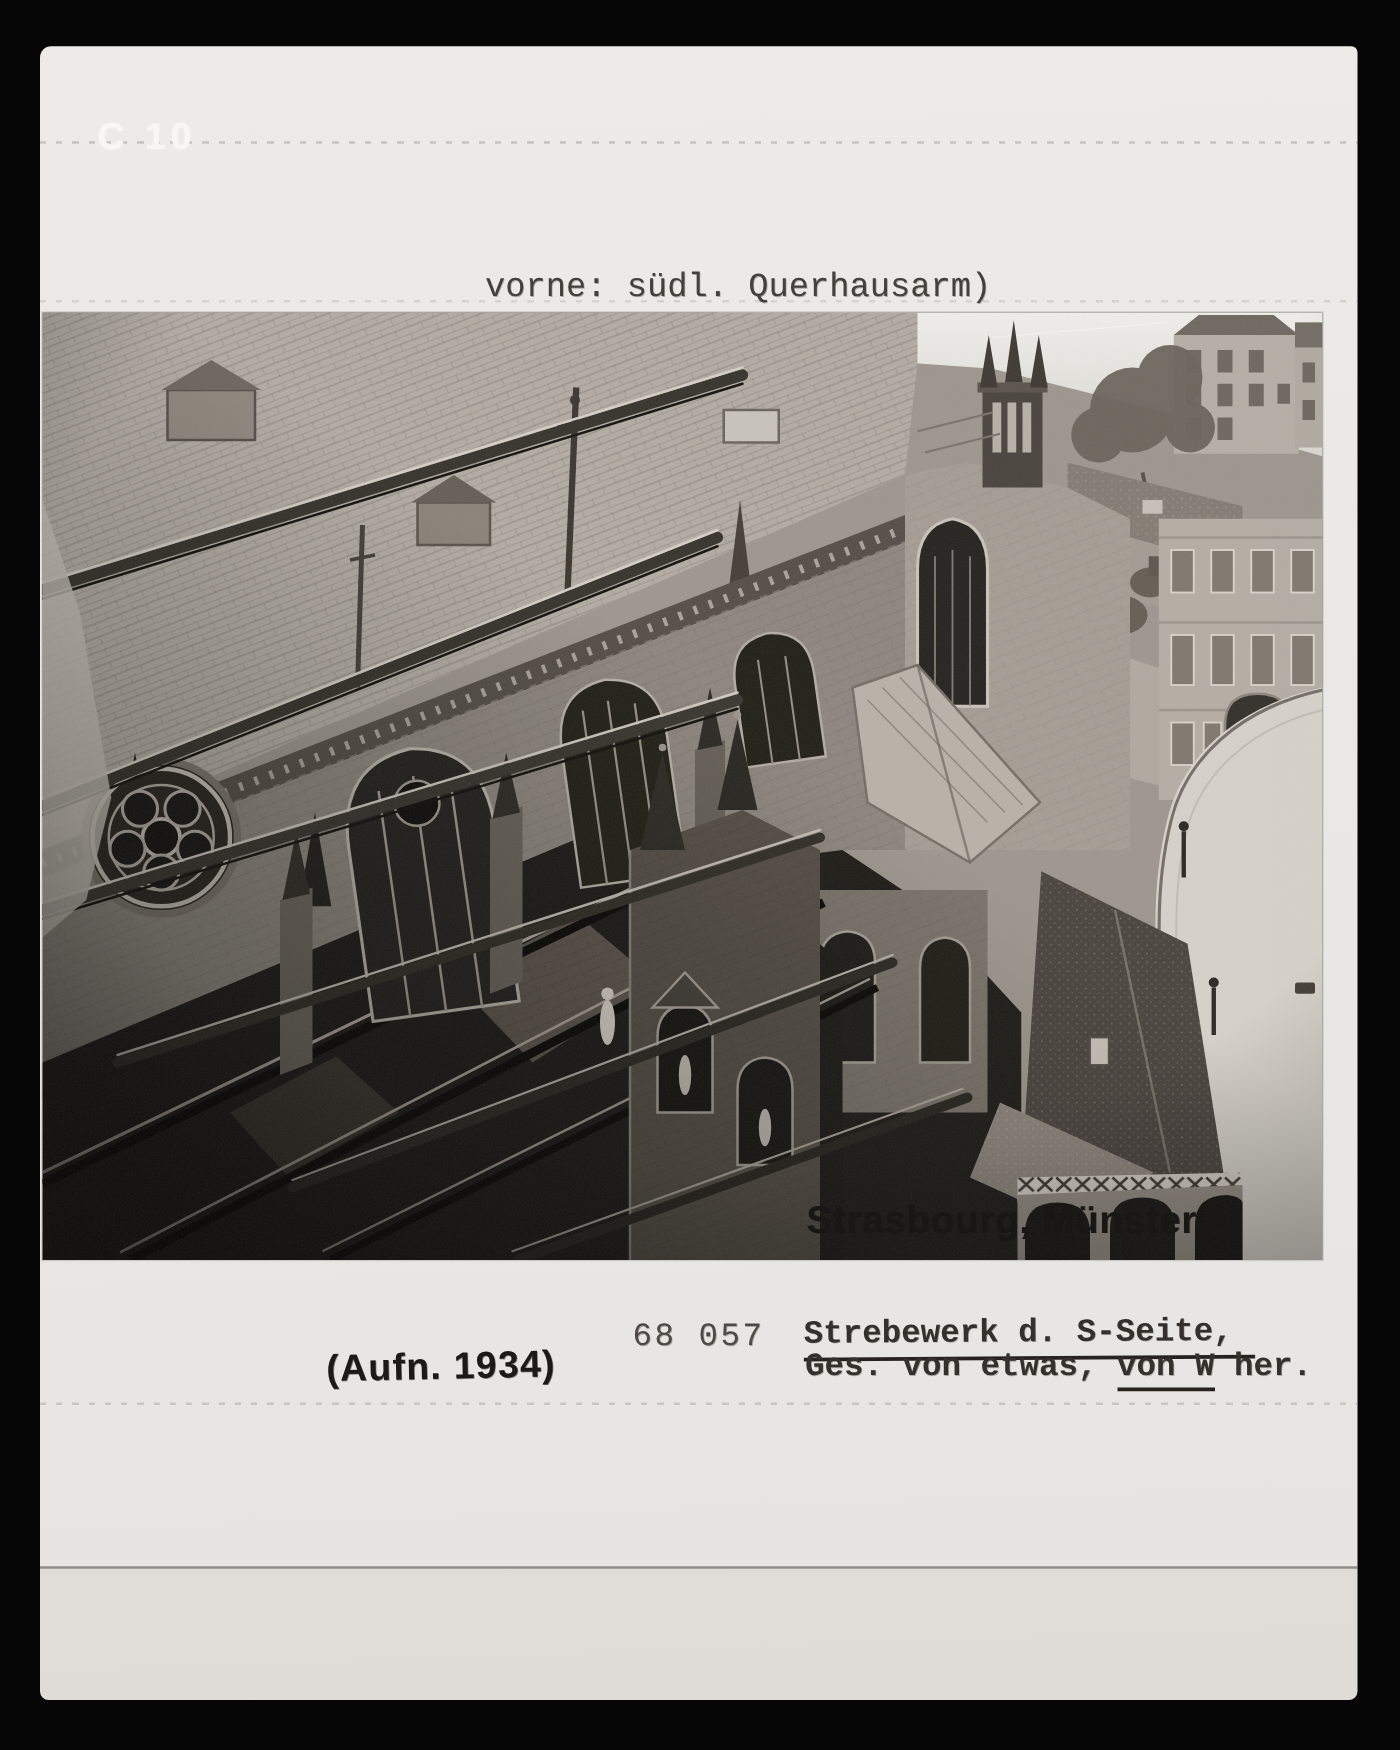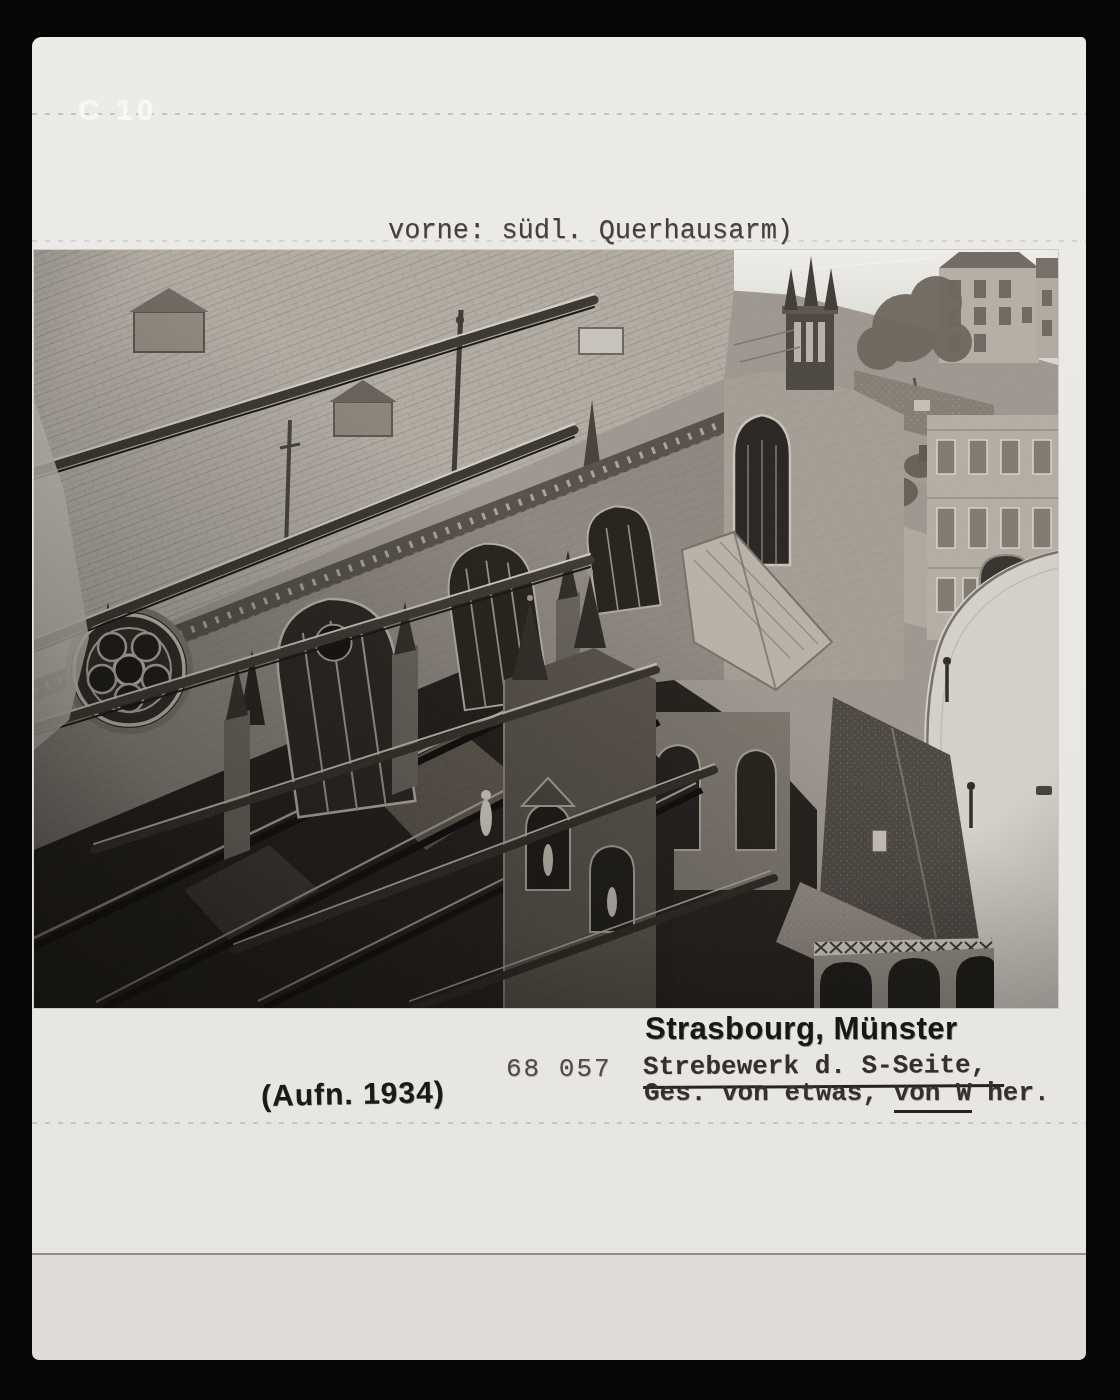--- a/index.html
+++ b/index.html
@@ -14,21 +14,21 @@
          letter-spacing:4px;color:#f8f7f4;text-shadow:0 0 2px rgba(255,255,255,.6);}
   .typed{font-family:"Liberation Mono","DejaVu Sans Mono",monospace;color:#44413c;
          text-shadow:.5px .5px 0 rgba(60,56,50,.35);}
   .note{position:absolute;left:356px;top:102px;font-size:27px;line-height:37px;white-space:pre;}
   .photo{position:absolute;left:2px;top:213px;width:1024px;height:758px;background:#938d85;
          outline:1px solid rgba(0,0,0,.12);}
   .photo svg{display:block;width:1024px;height:758px;}
   .year-stamp{position:absolute;left:229px;top:1040px;font-size:30px;font-weight:700;color:#1c1a17;
          letter-spacing:1px;transform:rotate(-1.2deg);text-shadow:.6px .6px 0 rgba(28,26,23,.5);}
   .neg-number{position:absolute;left:474px;top:1017px;font-size:26px;letter-spacing:2px;color:#4e4a45;}
-  .title-stamp{position:absolute;left:613px;top:974px;font-size:31px;font-weight:700;color:#191715;
+  .title-stamp{position:absolute;left:613px;top:921px;font-size:31px;font-weight:700;color:#191715;
          letter-spacing:.5px;text-shadow:.7px .7px 0 rgba(25,23,21,.45);}
   .subject-line{position:absolute;left:611px;top:1014px;font-size:26px;font-weight:700;color:#34312c;
          border-bottom:3px solid #26231f;padding:0 18px 4px 0;transform:rotate(-.35deg);}
   .view-line{position:absolute;left:612px;top:1041px;font-size:26px;font-weight:700;color:#34312c;white-space:pre;}
   .view-underline{border-bottom:3px solid #26231f;padding-bottom:2px;text-align:center;}
   .divider-strong{position:absolute;left:0;right:0;top:1216px;height:2px;background:rgba(75,71,66,.55);}
   .lower-strip{position:absolute;left:0;right:0;top:1218px;height:105px;background:rgba(95,90,84,.06);
          border-radius:0 0 7px 7px;}
 </style>
 </head>

